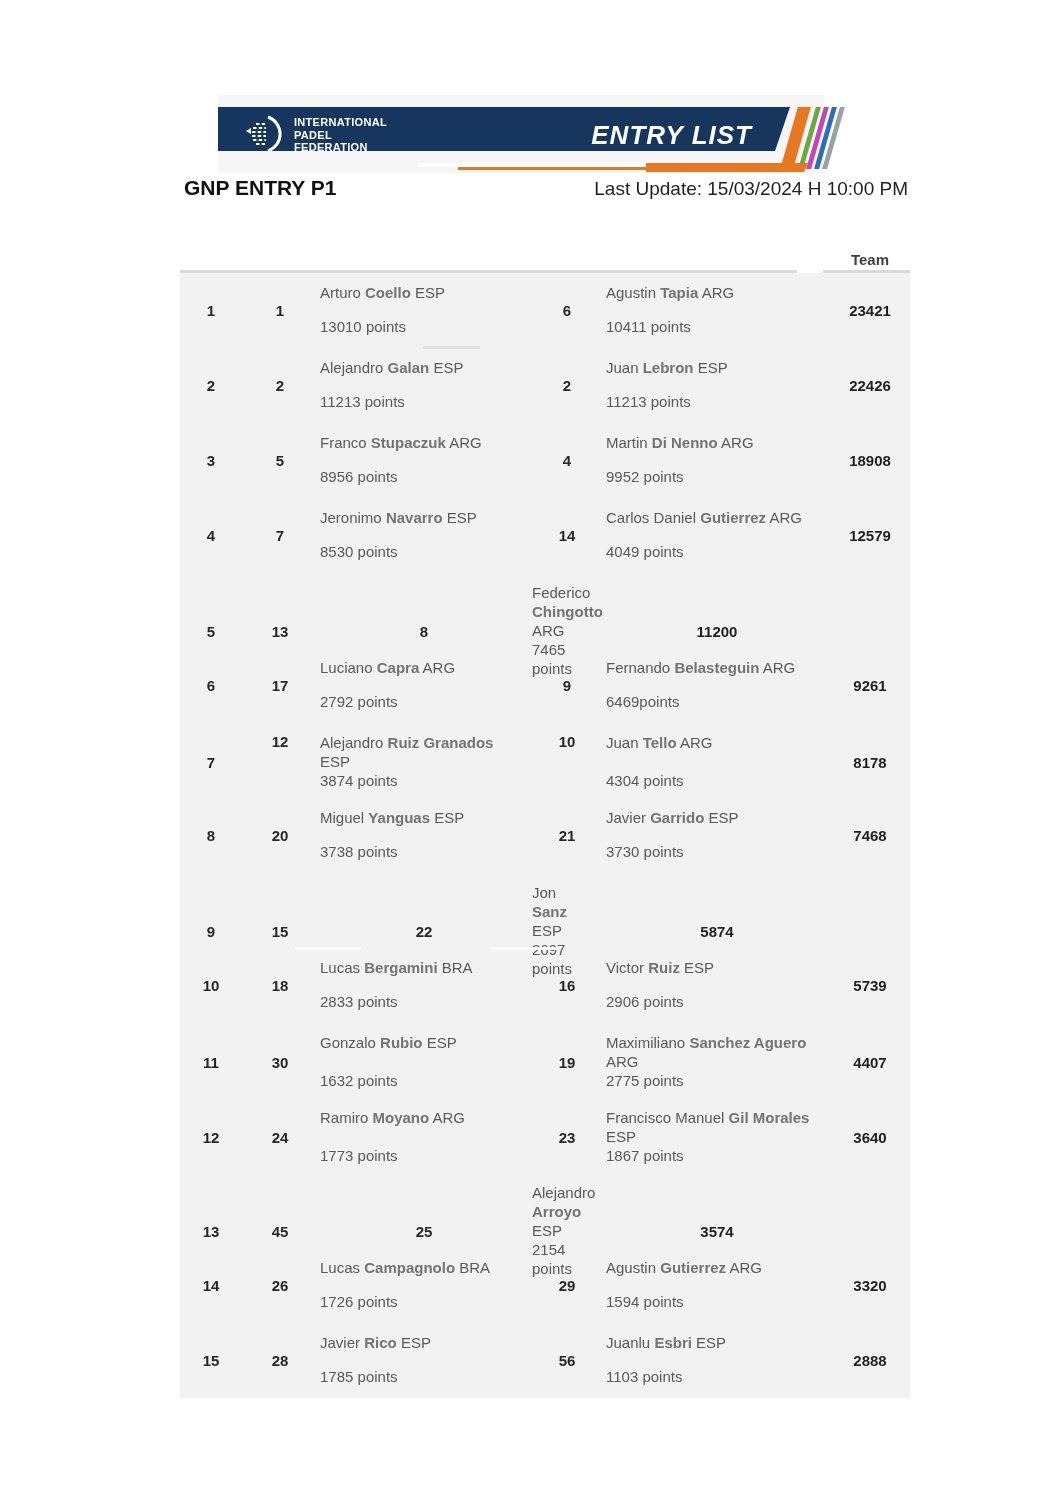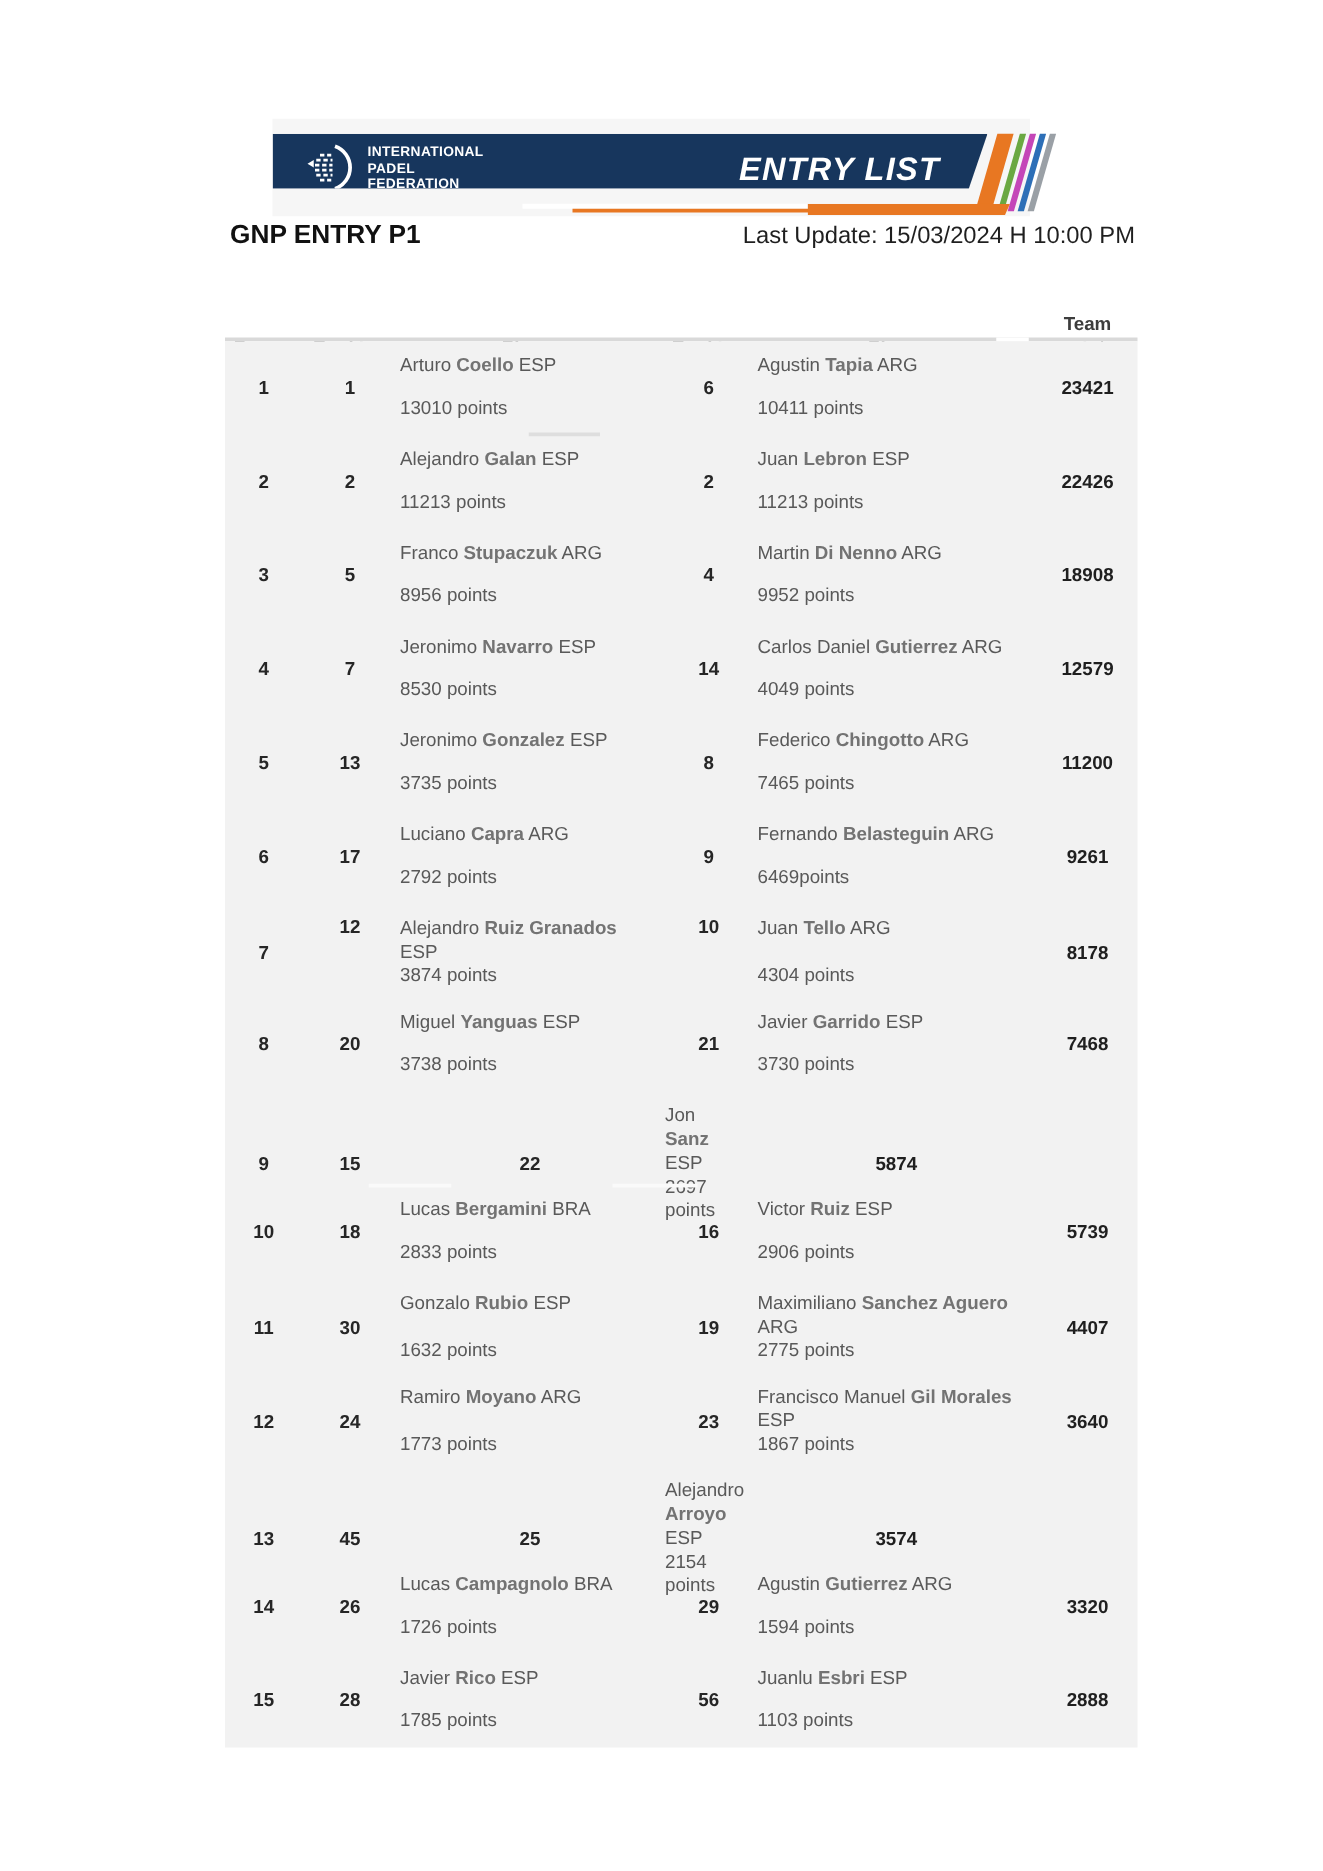--- a/index.html
+++ b/index.html
@@ -177,24 +177,20 @@
     <div class="cell player">
       <div class="pname"><span>Carlos Daniel</span> <b>Gutierrez</b> <span>ARG</span></div>
       <div class="ppoints">4049 points</div>
     </div>
     <div class="cell team">12579</div>
   </div>
 
   <div class="trow">
     <div class="cell num pos">5</div>
     <div class="cell num rank">13</div>
-    <div class="cell player">
-      <div class="pname"><span>Jeronimo</span> <b>Gonzalez</b> <span>ESP</span></div>
-      <div class="ppoints">3735 points</div>
-    </div>
     <div class="cell num rank">8</div>
     <div class="cell player">
       <div class="pname"><span>Federico</span> <b>Chingotto</b> <span>ARG</span></div>
       <div class="ppoints">7465 points</div>
     </div>
     <div class="cell team">11200</div>
   </div>
 
   <div class="trow">
     <div class="cell num pos">6</div>

